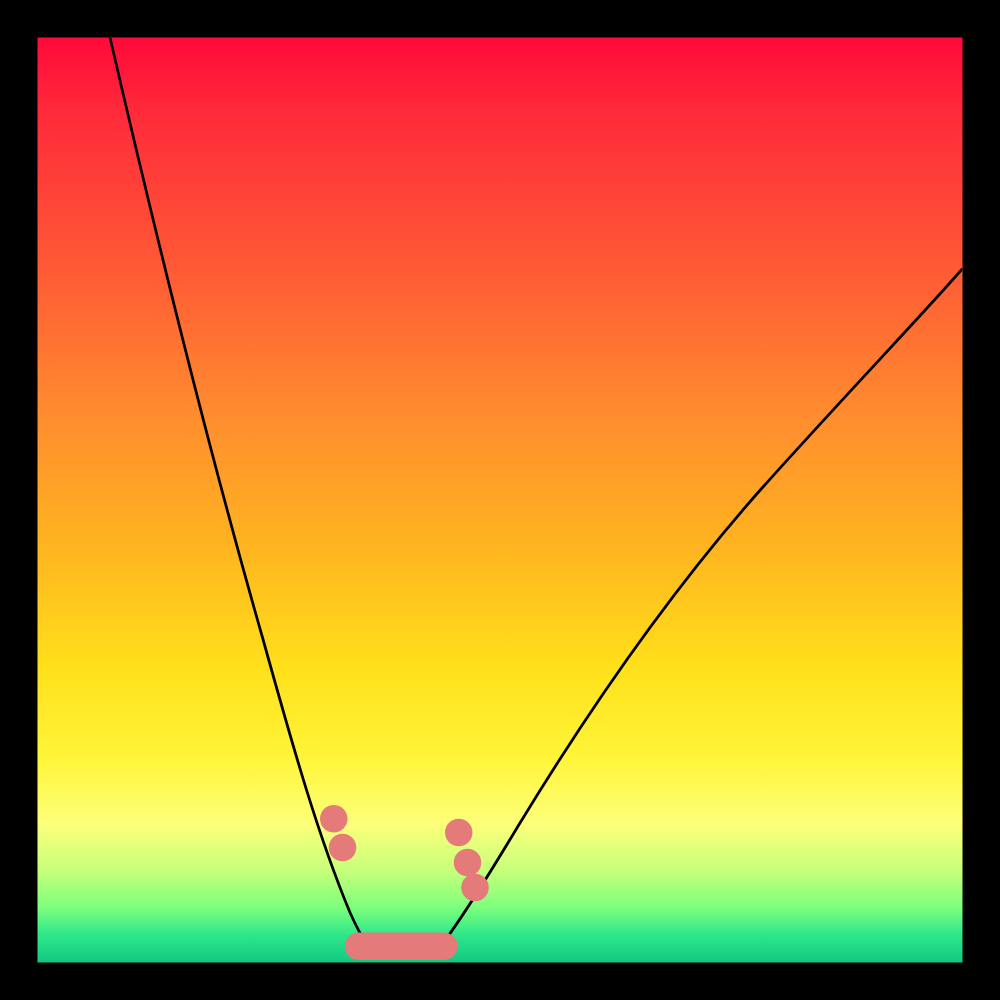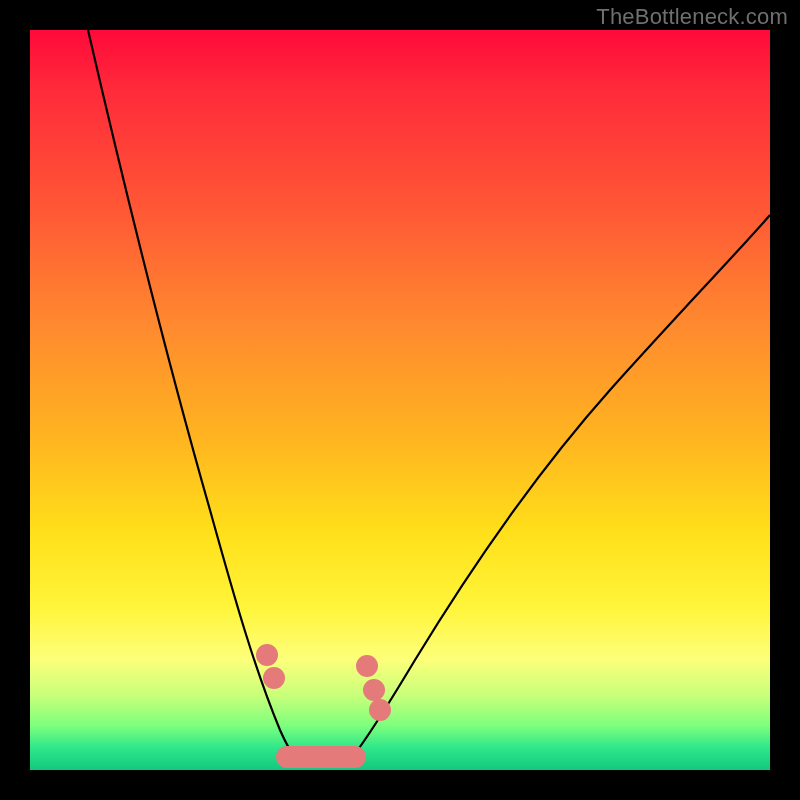--- a/index.html
+++ b/index.html
@@ -72,21 +72,20 @@
     fill: #e57a7a;
     stroke: #e57a7a;
     stroke-width: 22;
     stroke-linecap: round;
   }
 </style>
 </head>
 <body>
 
 <div class="frame">
-  <div class="watermark">TheBottleneck.com</div>
 
   <div class="plot">
     <svg class="curves" viewBox="0 0 740 740" preserveAspectRatio="none">
 
       <path class="curve" d="M 58 0
                C 95 160, 140 340, 180 480
                C 205 570, 225 640, 250 700
                C 258 718, 263 726, 268 730"></path>
 
       <path class="curve" d="M 320 730

